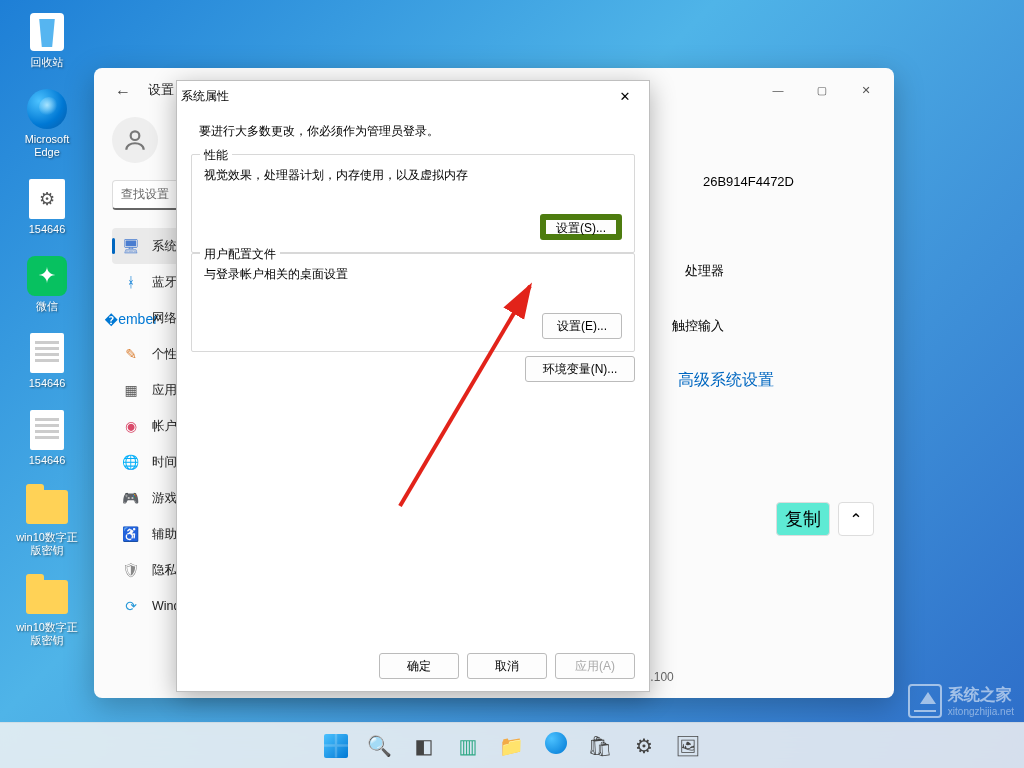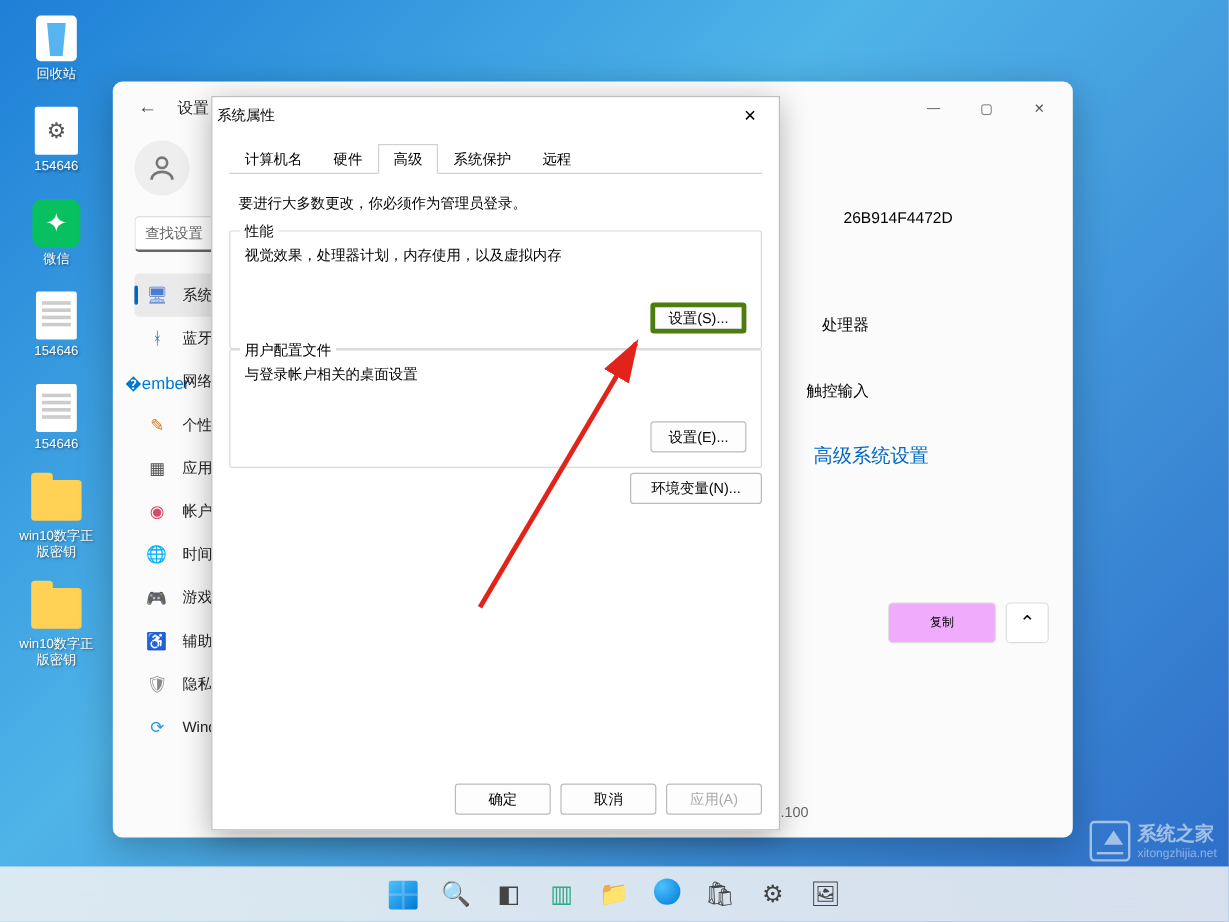--- a/index.html
+++ b/index.html
@@ -33,39 +33,39 @@
 .avatar { width: 46px; height: 46px; border-radius: 50%; background: #eee; display: flex; align-items: center; justify-content: center; color: #888; }
 .search-box { height: 30px; background: #fff; border: 1px solid #ddd; border-bottom: 2px solid #666; border-radius: 4px; padding: 0 8px; font-size: 12px; color: #666; display: flex; align-items: center; margin-bottom: 18px; width: 90%; }
 .nav-list { display: flex; flex-direction: column; gap: 0; }
 .nav-item { display: flex; align-items: center; height: 36px; padding: 0 10px; cursor: pointer; font-size: 12.5px; color: #222; border-radius: 4px; position: relative; }
 .nav-item.active { background: #eaeaea; }
 .nav-item.active::before { content: ""; position: absolute; left: 0; top: 10px; bottom: 10px; width: 3px; background: #0067c0; border-radius: 2px; }
 .nav-item .nav-icon { width: 18px; height: 18px; margin-right: 12px; display: flex; align-items: center; justify-content: center; font-size: 14px; }
 .settings-content { flex: 1; padding: 14px 20px 0 10px; overflow: hidden; position: relative; }
 .link-text { color: #0067c0; cursor: pointer; }
 .copy-btn-row { display: flex; align-items: center; gap: 8px; position: absolute; right: 20px; top: 390px; }
-.copy-btn { height: 34px; padding: 0 34px; background: #f0abfc; border: 1px solid #ddd; border-radius: 4px; font-size: 10px; cursor: pointer; }
+.copy-btn { height: 34px; padding: 0 8px; background: #5eead4; border: 1px solid #ddd; border-radius: 4px; font-size: 18px; cursor: pointer; }
 .chev-btn { width: 36px; height: 34px; background: #fff; border: 1px solid #ddd; border-radius: 4px; display: flex; align-items: center; justify-content: center; cursor: pointer; }
 .build-text { position: absolute; left: 330px; bottom: 14px; font-size: 12px; color: #666; }
 
 .sys-dialog { position: absolute; top: 80px; left: 176px; width: 474px; height: 612px; background: #fff; border: 1px solid #bfbfbf; box-shadow: 0 6px 24px rgba(0,0,0,.3); display: flex; flex-direction: column; }
 .dlg-titlebar { height: 30px; display: flex; align-items: center; padding: 0 4px 0 4px; }
 .dlg-title { font-size: 12px; }
 .dlg-close { margin-left: auto; width: 40px; height: 26px; display: flex; align-items: center; justify-content: center; cursor: pointer; font-size: 13px; }
 .dlg-body { flex: 1; padding: 8px 14px 0 14px; }
 .tab-strip { display: flex; border-bottom: 1px solid #d0d0d0; height: 26px; margin-bottom: 12px; }
 .tab { padding: 0 12px; font-size: 12px; line-height: 24px; cursor: pointer; border: 1px solid transparent; position: relative; top: 1px; }
 .tab.active { border: 1px solid #d0d0d0; border-bottom: 1px solid #fff; background: #fff; }
 .admin-note { font-size: 12px; padding: 4px 8px 14px 8px; }
 .group { border: 1px solid #d8d8d8; border-radius: 2px; padding: 12px 12px 12px 12px; position: relative; }
 .group-title { position: absolute; top: -8px; left: 8px; background: #fff; padding: 0 4px; font-size: 12px; }
 .group-desc { font-size: 12px; margin-bottom: 30px; }
 .group-btn-row { display: flex; justify-content: flex-end; }
 .dlg-btn { height: 26px; min-width: 80px; padding: 0 10px; font-size: 12px; background: #fdfdfd; border: 1px solid #bbb; border-radius: 3px; cursor: pointer; }
-.dlg-btn.primary { border: 4px solid #4d7c0f; }
+.dlg-btn.primary { border: 6px solid #4d7c0f; }
 .env-row { display: flex; justify-content: flex-end; margin: 4px 0 10px 0; }
 .dlg-footer { display: flex; justify-content: flex-end; gap: 8px; padding: 8px 14px 12px 0; }
 .dlg-btn.disabled { color: #aaa; }
 
 .red-arrow { position: absolute; pointer-events: none; }
 
 .taskbar { position: absolute; left: 0; right: 0; bottom: 0; height: 46px; background: rgba(243,243,243,0.85); backdrop-filter: blur(10px); display: flex; align-items: center; justify-content: center; gap: 4px; border-top: 1px solid rgba(0,0,0,.05); }
 .tb-item { width: 40px; height: 40px; display: flex; align-items: center; justify-content: center; cursor: pointer; border-radius: 4px; }
 .tb-start { background: linear-gradient(135deg,#4cc2ff,#0078d4); width: 24px; height: 24px; border-radius: 2px; position: relative; }
 .tb-start::before { content:""; position:absolute; inset:0; background:#fff; clip-path: polygon(45% 0,55% 0,55% 100%,45% 100%,45% 55%,0 55%,0 45%,45% 45%,45% 0,55% 0,55% 45%,100% 45%,100% 55%,55% 55%); opacity:.2;}
@@ -80,20 +80,26 @@
 </style>
 </head>
 <body>
 
 <div class="desktop-icons">
   <div class="desktop-icon">
       <div class="icon-box">
         <div class="recycle-bin"></div>
       </div>
       <div class="label">回收站</div>
+    </div>
+  <div class="desktop-icon">
+      <div class="icon-box">
+        <div class="edge-icon"></div>
+      </div>
+      <div class="label">Microsoft Edge</div>
     </div>
   <div class="desktop-icon">
       <div class="icon-box">
         <div class="gear-file">⚙</div>
       </div>
       <div class="label">154646</div>
     </div>
   <div class="desktop-icon">
       <div class="icon-box">
         <div class="wechat-icon">✦</div>
@@ -209,27 +215,20 @@
     </div>
   </div>
 </div>
 
 <div class="sys-dialog">
   <div class="dlg-titlebar">
     <div class="dlg-title">系统属性</div>
     <div class="dlg-close">✕</div>
   </div>
   <div class="dlg-body">
-    <div class="tab-strip">
-      <div class="tab">计算机名</div>
-      <div class="tab">硬件</div>
-      <div class="tab active">高级</div>
-      <div class="tab">系统保护</div>
-      <div class="tab">远程</div>
-    </div>
     <div class="admin-note">要进行大多数更改，你必须作为管理员登录。</div>
 
     <div class="group">
       <span class="group-title">性能</span>
       <div class="group-desc">视觉效果，处理器计划，内存使用，以及虚拟内存</div>
       <div class="group-btn-row">
           <button class="dlg-btn primary">设置(S)...</button>
         </div>
     </div>
 

